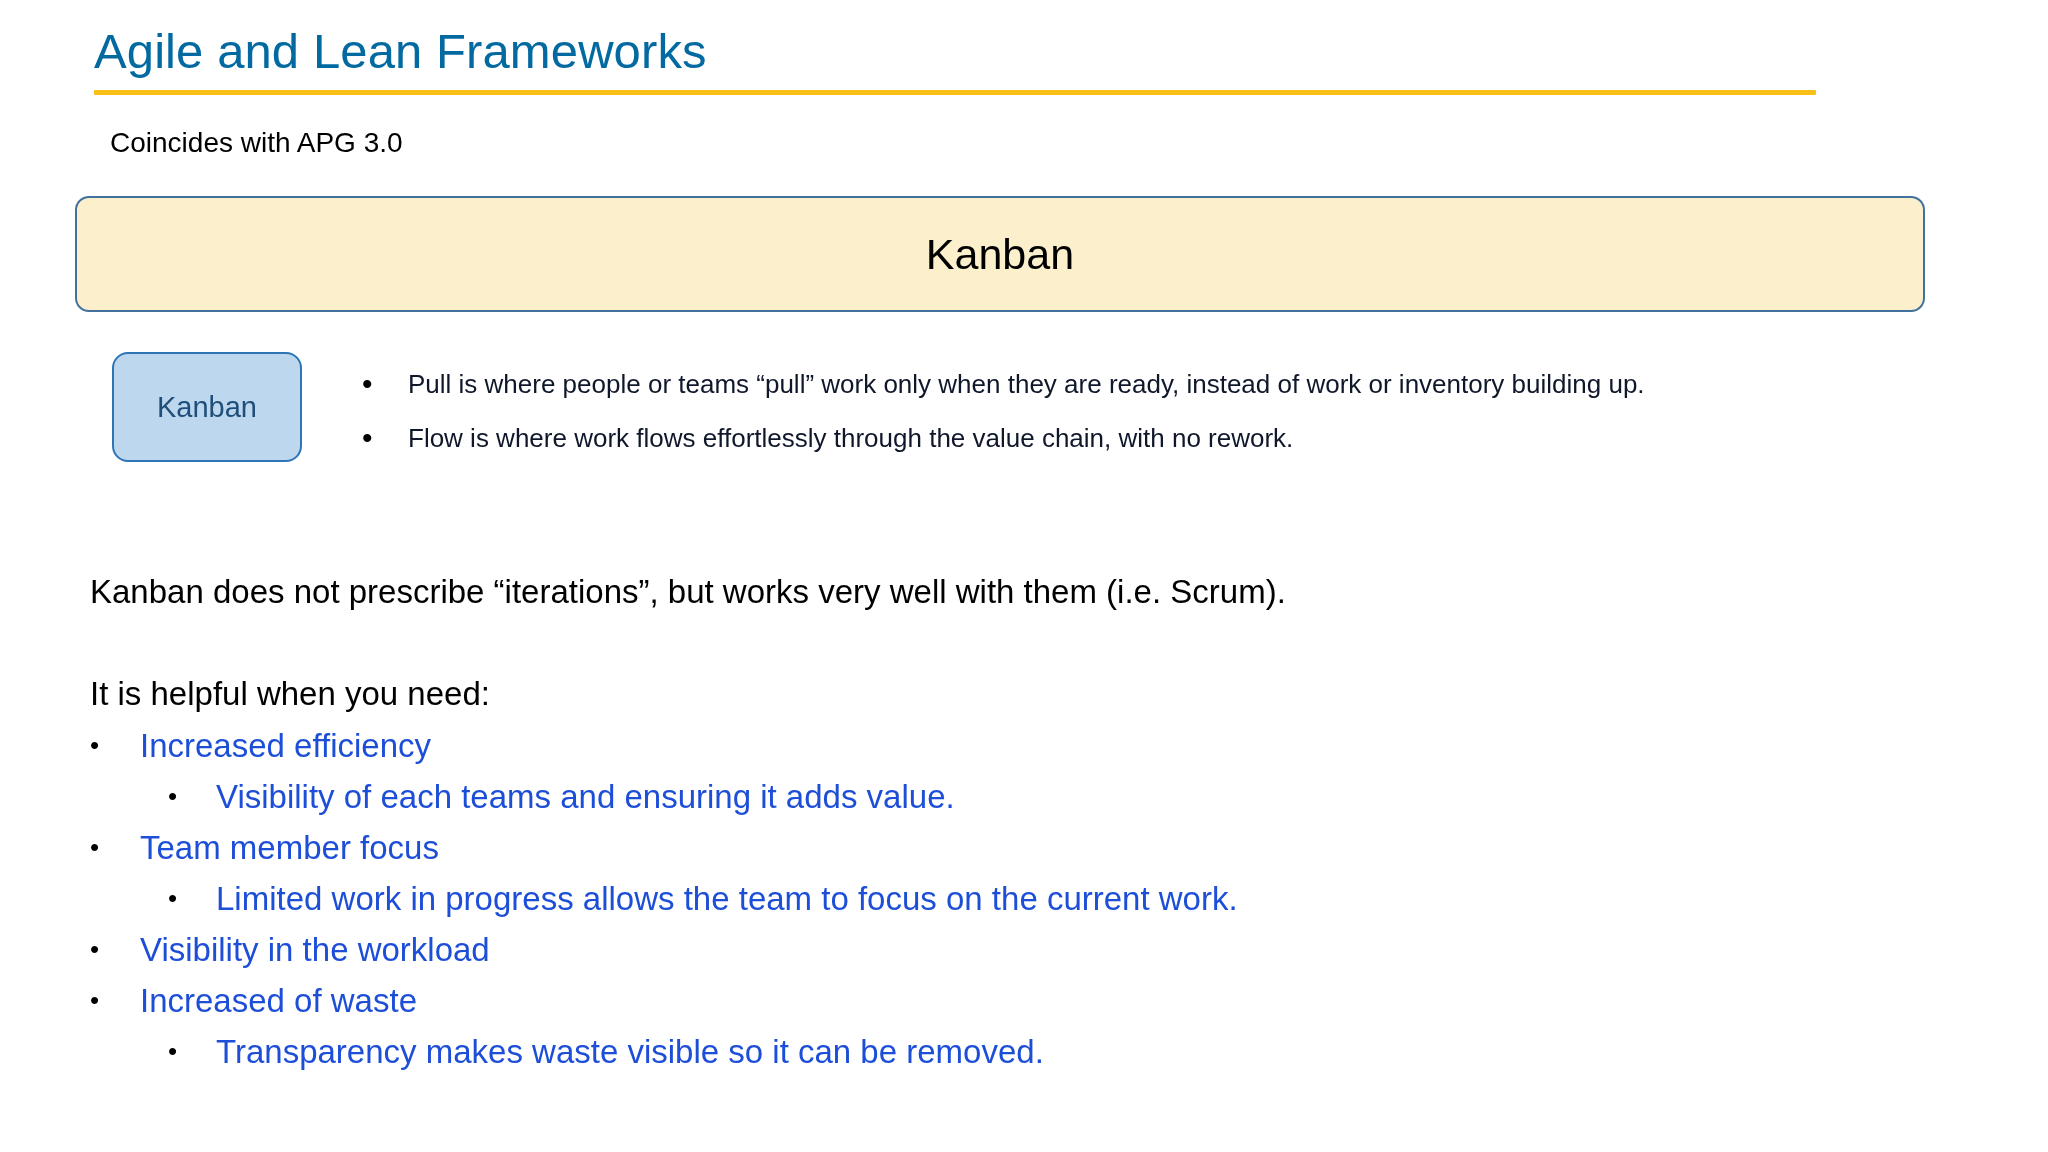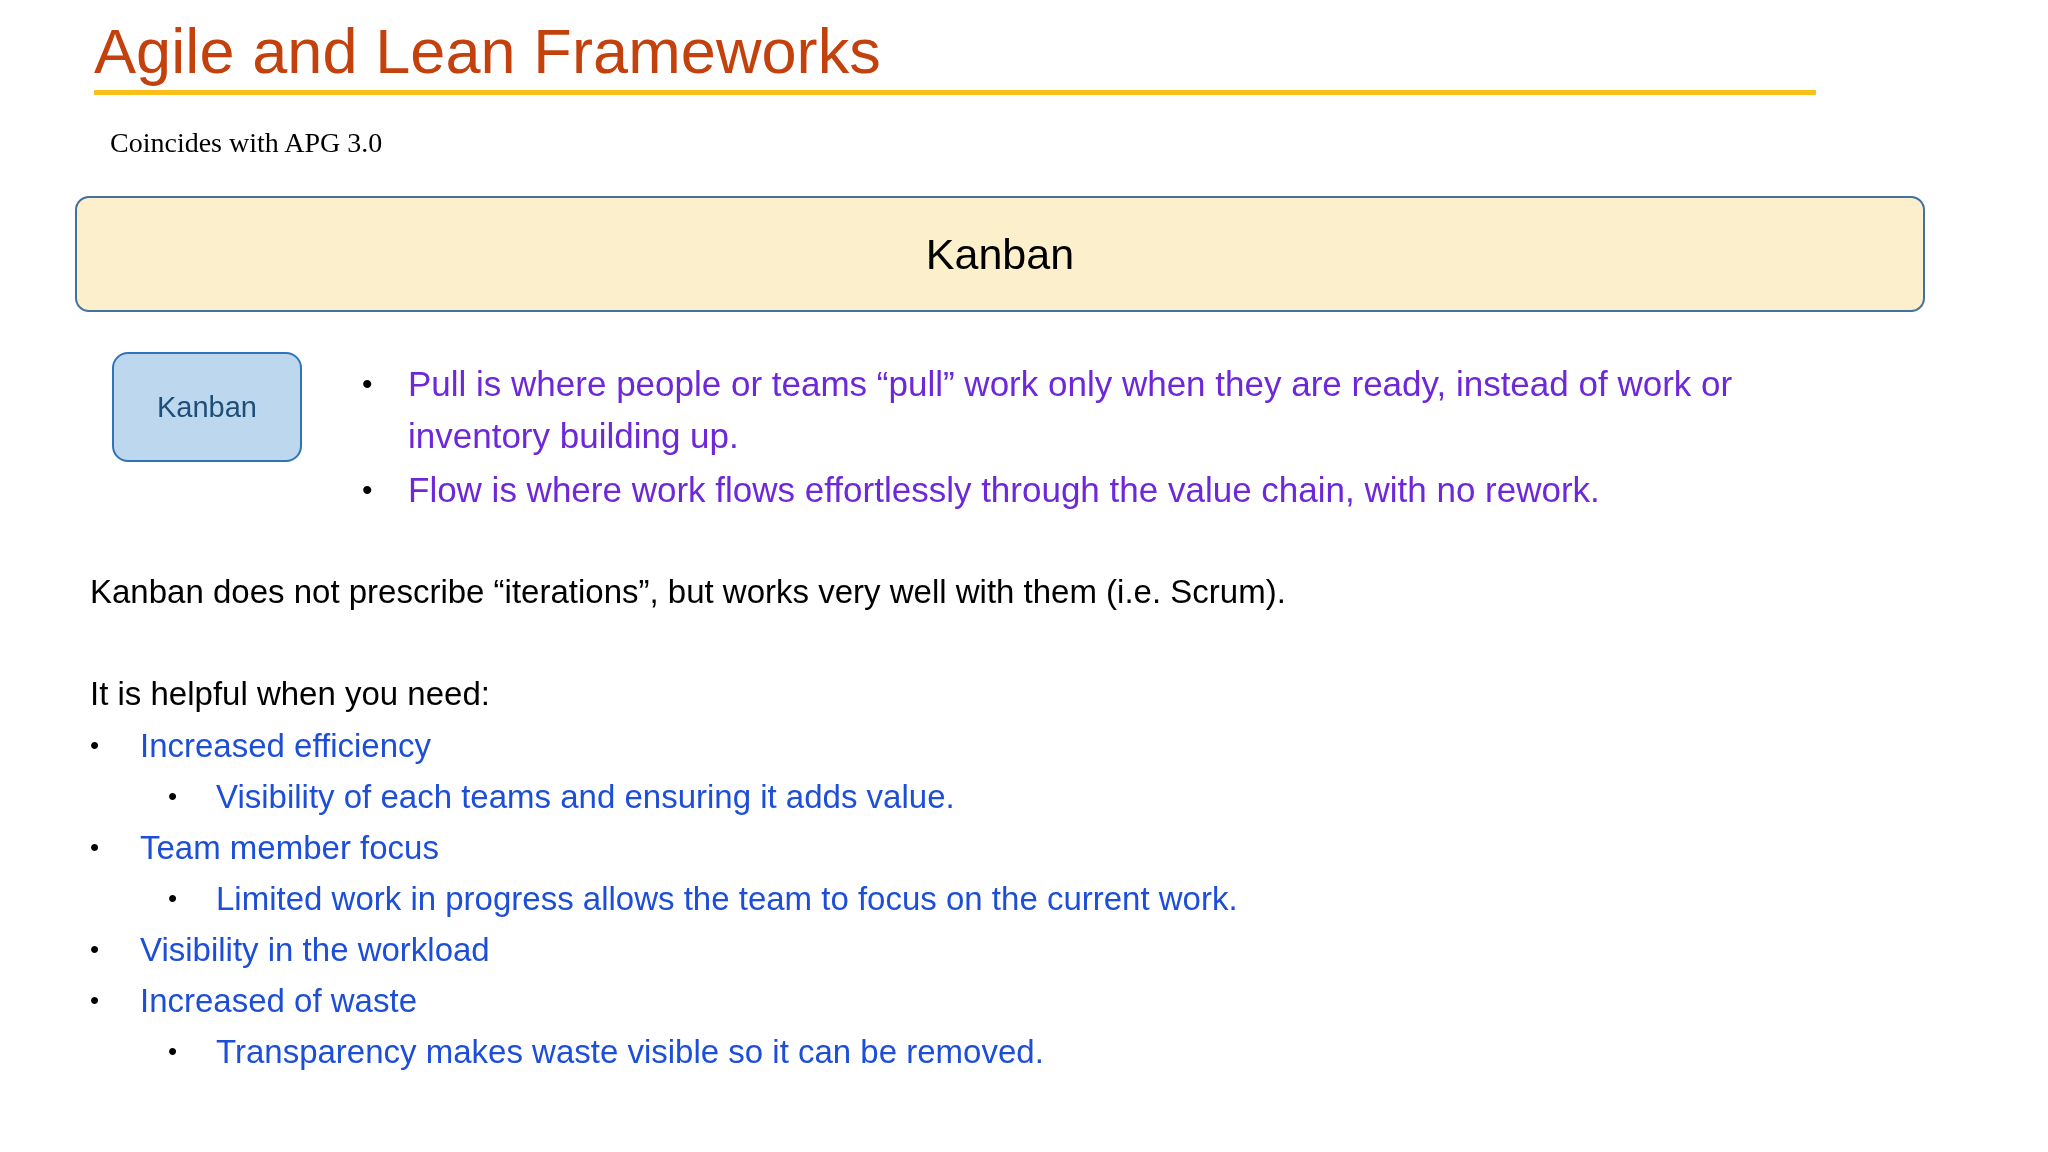--- a/index.html
+++ b/index.html
@@ -24,43 +24,42 @@
   }
 
   
   .title-wrap {
     position: absolute;
     left: 94px;
     top: 22px;
     width: 1725px;
   }
   .slide-title {
-    font-size: 63px;
+    font-size: 49px;
     line-height: 58px;
     font-weight: 400;
-    color: #c2410c;
+    color: #0369a1;
     letter-spacing: 0.1px;
     white-space: nowrap;
   }
   .title-rule {
     margin-top: 10px;
     height: 5px;
     width: 1722px;
     background: #FAC018;
     border-radius: 1px;
   }
   .subtitle {
     position: absolute;
     left: 110px;
     top: 126px;
     font-size: 28px;
     line-height: 34px;
     color: #000000;
     white-space: nowrap;
-    font-family: Liberation Serif, serif;
   }
 
   
   .banner {
     position: absolute;
     left: 75px;
     top: 196px;
     width: 1850px;
     height: 116px;
     box-sizing: border-box;
@@ -114,23 +113,23 @@
     flex: 0 0 56px;
     font-size: 30px;
     line-height: 52px;
     color: #000000;
     text-align: left;
     padding-left: 10px;
     box-sizing: border-box;
   }
   .tb-text {
     flex: 1 1 auto;
-    font-size: 35px;
+    font-size: 26px;
     line-height: 52px;
-    color: #6d28d9;
+    color: #0f172a;
   }
 
   
   .para {
     position: absolute;
     font-size: 33px;
     line-height: 44px;
     color: #000000;
     white-space: nowrap;
   }

